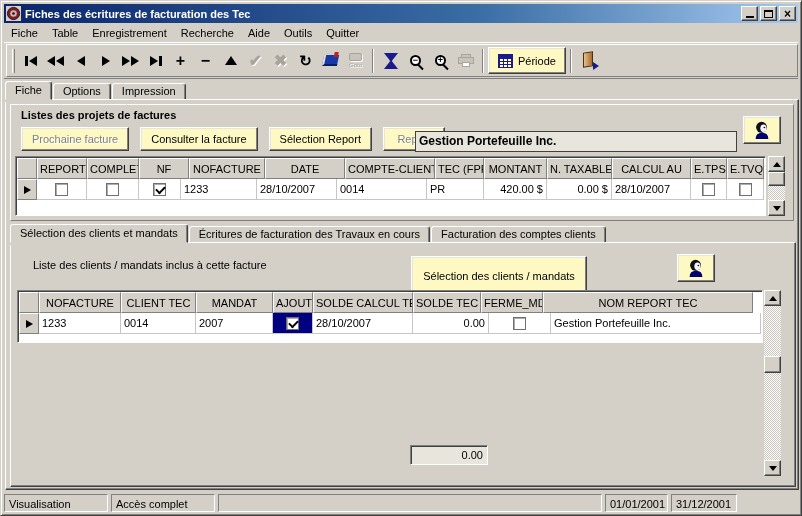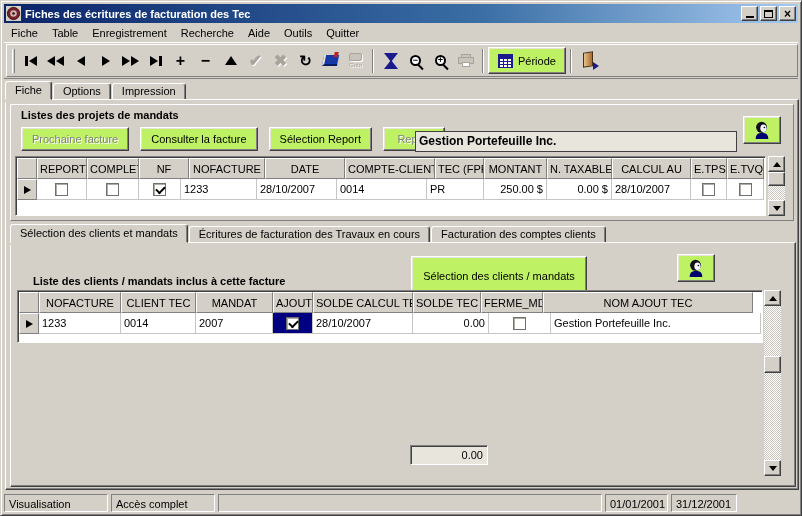--- a/index.html
+++ b/index.html
@@ -7,21 +7,21 @@
   body { font-family:"Liberation Sans", sans-serif; font-size:11px; color:#000; }
 
   .window {
     position:relative; width:802px; height:516px; background:#d4d0c8;
     border:1px solid #404040; border-top-color:#d4d0c8; border-left-color:#d4d0c8;
     box-shadow: inset 1px 1px 0 #fff, inset -1px -1px 0 #808080;
     overflow:hidden;
   }
 
   
-  .raised { background:#bef264; border:1px solid; border-color:#fff #404040 #404040 #fff;
+  .raised { background:#fef9c3; border:1px solid; border-color:#fff #404040 #404040 #fff;
             box-shadow: inset -1px -1px 0 #808080, inset 1px 1px 0 #e8e4dc; }
 
   
   .titlebar { position:absolute; left:3px; top:3px; right:3px; height:19px;
     background:linear-gradient(to right,#0a246a,#3a6ea5 60%,#a6caf0);
     display:flex; align-items:center; padding:0 2px; }
   .titlebar .title { color:#fff; font-weight:bold; font-size:11px; margin-left:4px; flex:1;
     white-space:nowrap; overflow:hidden; }
   .appicon { width:15px; height:15px; display:inline-block; }
   .winbtn { width:17px; height:15px; margin-left:2px; display:flex; align-items:center; justify-content:center;
@@ -143,21 +143,21 @@
     box-shadow: inset -1px -1px 0 #808080; display:flex; align-items:center; justify-content:center; cursor:pointer; }
   .sb-tri-u { width:0; height:0; border-left:4px solid transparent; border-right:4px solid transparent; border-bottom:5px solid #000; }
   .sb-tri-d { width:0; height:0; border-left:4px solid transparent; border-right:4px solid transparent; border-top:5px solid #000; }
   .sb-thumb { width:17px; height:17px; background:#d4d0c8; border:1px solid; border-color:#fff #404040 #404040 #fff;
     box-shadow: inset -1px -1px 0 #808080; cursor:grab; }
 
   
   .inner-tabrow { position:absolute; left:4px; top:124px; height:19px; display:flex; align-items:flex-end; }
   .inner-sheet { position:absolute; left:4px; top:142px; width:786px; height:245px; background:#d4d0c8;
     border:1px solid; border-color:#fff #404040 #404040 #fff; box-shadow: inset -1px -1px 0 #808080; }
-  .list-title { position:absolute; left:22px; top:32px; font-weight:bold; }
+  .list-title { position:absolute; left:22px; top:16px; font-weight:normal; }
   .sel-clients-btn { position:absolute; left:400px; top:13px; width:176px; height:40px; }
   .total-field { position:absolute; left:399px; top:202px; width:78px; height:20px;
     background:#e8e5dd; border:1px solid; border-color:#808080 #fff #fff #808080;
     box-shadow: inset 1px 1px 0 #404040; text-align:right; padding:2px 4px; line-height:14px; }
 
   
   .statusbar { position:absolute; left:3px; bottom:3px; right:3px; height:20px; display:flex; gap:3px; align-items:flex-end; }
   .status-panel { height:18px; line-height:16px; padding:1px 4px; background:#d4d0c8;
     border:1px solid; border-color:#808080 #fff #fff #808080; white-space:nowrap; overflow:hidden; }
 </style>
@@ -301,21 +301,21 @@
 
   <div class="tabrow">
     <span class="tab active">Fiche</span>
     <span class="tab">Options</span>
     <span class="tab">Impression</span>
   </div>
 
   <div class="tabsheet">
 
     <div class="group">
-      <div class="group-title">Listes des projets de mandats</div>
+      <div class="group-title">Listes des projets de factures</div>
 
       <div class="btnrow">
         <span class="raised pbtn disabled">Prochaine facture</span>
         <span class="raised pbtn">Consulter la facture</span>
         <span class="raised pbtn">Sélection Report</span>
         <span class="raised pbtn disabled" style="width:62px;">Report</span>
       </div>
 
       <div class="client-field">Gestion Portefeuille Inc.</div>
 
@@ -354,21 +354,21 @@
           <div class="gc cbcell" style="width:52px;">
               <span class="cb"></span>
             </div>
           <div class="gc cbcell" style="width:42px;">
               <span class="cb checked"></span>
             </div>
           <div class="gc" style="width:76px;">1233</div>
           <div class="gc" style="width:80px;">28/10/2007</div>
           <div class="gc" style="width:90px;">0014</div>
           <div class="gc" style="width:57px;">PR</div>
-          <div class="gc num" style="width:63px;">250.00 $</div>
+          <div class="gc num" style="width:63px;">420.00 $</div>
           <div class="gc num" style="width:65px;">0.00 $</div>
           <div class="gc" style="width:79px;">28/10/2007</div>
           <div class="gc cbcell" style="width:36px;">
               <span class="cb"></span>
             </div>
           <div class="gc cbcell" style="width:37px;">
               <span class="cb"></span>
             </div>
         </div>
         <div class="g-fill" style="height:13px;"></div>
@@ -409,21 +409,21 @@
       <div class="grid" style="left:6px; top:47px; width:746px; height:53px;">
         <div class="g-row">
           <div class="gc gsel" style="width:20px;"></div>
           <div class="gc gh" style="width:82px;">NOFACTURE</div>
           <div class="gc gh" style="width:75px;">CLIENT TEC</div>
           <div class="gc gh" style="width:77px;">MANDAT</div>
           <div class="gc gh" style="width:40px;">AJOUT</div>
           <div class="gc gh" style="width:100px;">SOLDE CALCUL TEC</div>
           <div class="gc gh" style="width:68px;">SOLDE TEC</div>
           <div class="gc gh" style="width:62px;">FERME_MDT</div>
-          <div class="gc gh" style="width:210px;">NOM AJOUT TEC</div>
+          <div class="gc gh" style="width:210px;">NOM REPORT TEC</div>
         </div>
         <div class="g-row">
           <div class="gc gsel" style="width:20px;">
               <span class="rowptr"></span>
             </div>
           <div class="gc" style="width:82px;">1233</div>
           <div class="gc" style="width:75px;">0014</div>
           <div class="gc" style="width:77px;">2007</div>
           <div class="gc cbcell sel-navy" style="width:40px;">
               <span class="cb checked-bg checked"></span>

